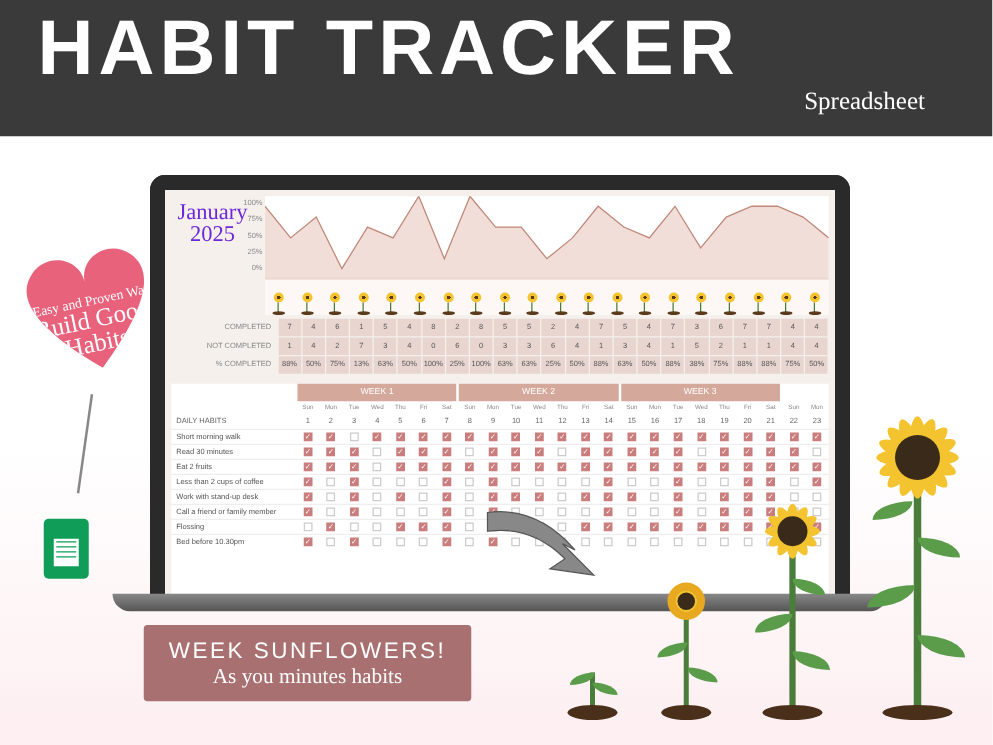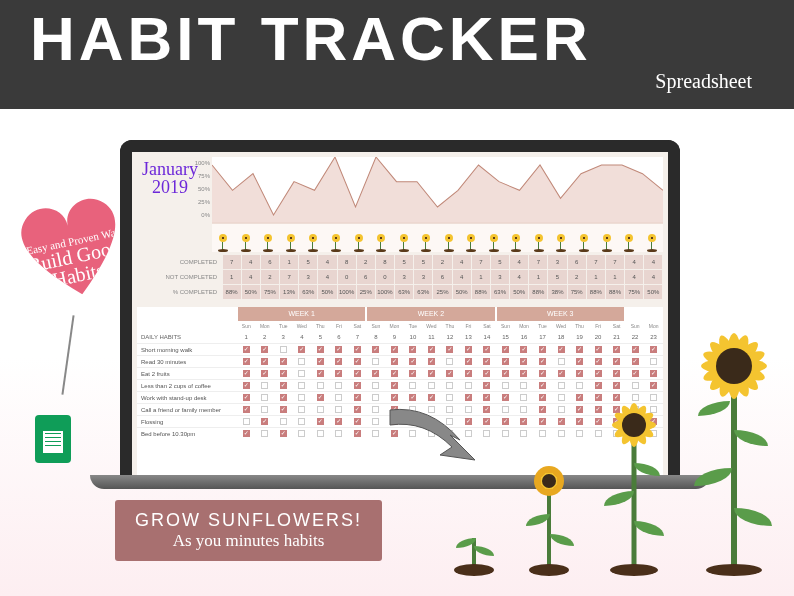--- a/index.html
+++ b/index.html
@@ -1,20 +1,20 @@
 <!DOCTYPE html>
 <html><head>
 <meta charset="utf-8">
 <style>
 *{margin:0;padding:0;box-sizing:border-box}
 body{font-family:Arial,sans-serif;width:794px;height:596px;overflow:hidden;position:relative;background:linear-gradient(to bottom,#fff 60%,#fdeef1 100%)}
 .header{background:#3a3a3a;color:#fff;padding:8px 30px 16px;position:relative}
 .pretitle{font-family:'Brush Script MT',cursive;font-size:22px;color:#fff;margin-left:10px}
 .title{font-size:62px;font-weight:700;letter-spacing:4px;text-align:left;line-height:1}
-.subtitle{font-family:'Brush Script MT',cursive;font-size:20px;text-align:right;margin-right:12px}
+.subtitle{font-family:'Brush Script MT',cursive;font-size:20px;text-align:right;margin-right:24px}
 .laptop{position:absolute;left:120px;top:140px;width:560px;height:340px;background:#e8e8e8;border-radius:12px 12px 0 0;border:12px solid #2a2a2a;border-bottom:none;overflow:hidden}
 .laptop-base{position:absolute;left:90px;top:475px;width:620px;height:14px;background:linear-gradient(to bottom,#888,#555);border-radius:0 0 20px 20px}
 .screen{background:#f5f0eb;width:100%;height:100%;padding:4px;font-size:7px;color:#666}
 .month-label{position:absolute;left:10px;top:8px;font-family:'Brush Script MT',cursive;font-size:18px;color:#6d28d9;text-align:center;line-height:1}
 .chart-area{position:absolute;left:80px;top:5px;right:5px;height:65px;background:#fff}
 .chart-y{position:absolute;left:60px;top:5px;font-size:6px;color:#888;line-height:13px;text-align:right;width:18px}
 .chart-line{position:absolute;left:0;right:0;top:0;bottom:0}
 .flowers-row{position:absolute;left:80px;top:72px;right:5px;height:28px;display:flex;justify-content:space-around;align-items:flex-end;background:#fdf8f5}
 .mini-flower{width:12px;height:18px;position:relative}
 .mini-flower .f{width:8px;height:8px;background:radial-gradient(circle,#5a3a1a 25%,#f4c430 25%);border-radius:50%;position:absolute;top:0;left:2px}
@@ -65,21 +65,21 @@
 <body>
 
 <div class="header">
   <div class="title">HABIT TRACKER</div>
   <div class="subtitle">Spreadsheet</div>
 </div>
 
 <div class="laptop">
   <div class="screen">
     <div class="month-label">
-      <span>January</span><br><span>2019</span>
+      <span>January</span><br><span>2025</span>
     </div>
     <div class="chart-y" id="yaxis">
         <div>100%</div>
         <div>75%</div>
         <div>50%</div>
         <div>25%</div>
         <div>0%</div>
       </div>
     <div class="chart-area">
       <svg class="chart-line" viewBox="0 0 440 65" preserveAspectRatio="none">
@@ -940,21 +940,21 @@
   <div class="balloon-string"></div>
 </div>
 
 <div class="sheets-icon"></div>
 
 <svg class="arrow" viewBox="0 0 120 90">
   <path d="M10,10 Q50,5 80,40 L70,35 L95,60 L60,55 L72,47 Q45,20 10,25 Z" fill="#888" stroke="#555" stroke-width="1"></path>
 </svg>
 
 <div class="grow-banner">
-  <div class="grow-t1">GROW SUNFLOWERS!</div>
+  <div class="grow-t1">WEEK SUNFLOWERS!</div>
   <div class="grow-t2">As you minutes habits</div>
 </div>
 
 <div class="sunflowers">
   <div class="sf" style="width:40px;height:50px">
     <div class="sf-stem" style="height:30px"></div>
     <div class="sf-leaf" style="bottom:20px;left:20px"></div>
     <div class="sf-leaf" style="bottom:28px;left:2px;transform:scaleX(-1)"></div>
     <div class="sf-soil"></div>
   </div>

